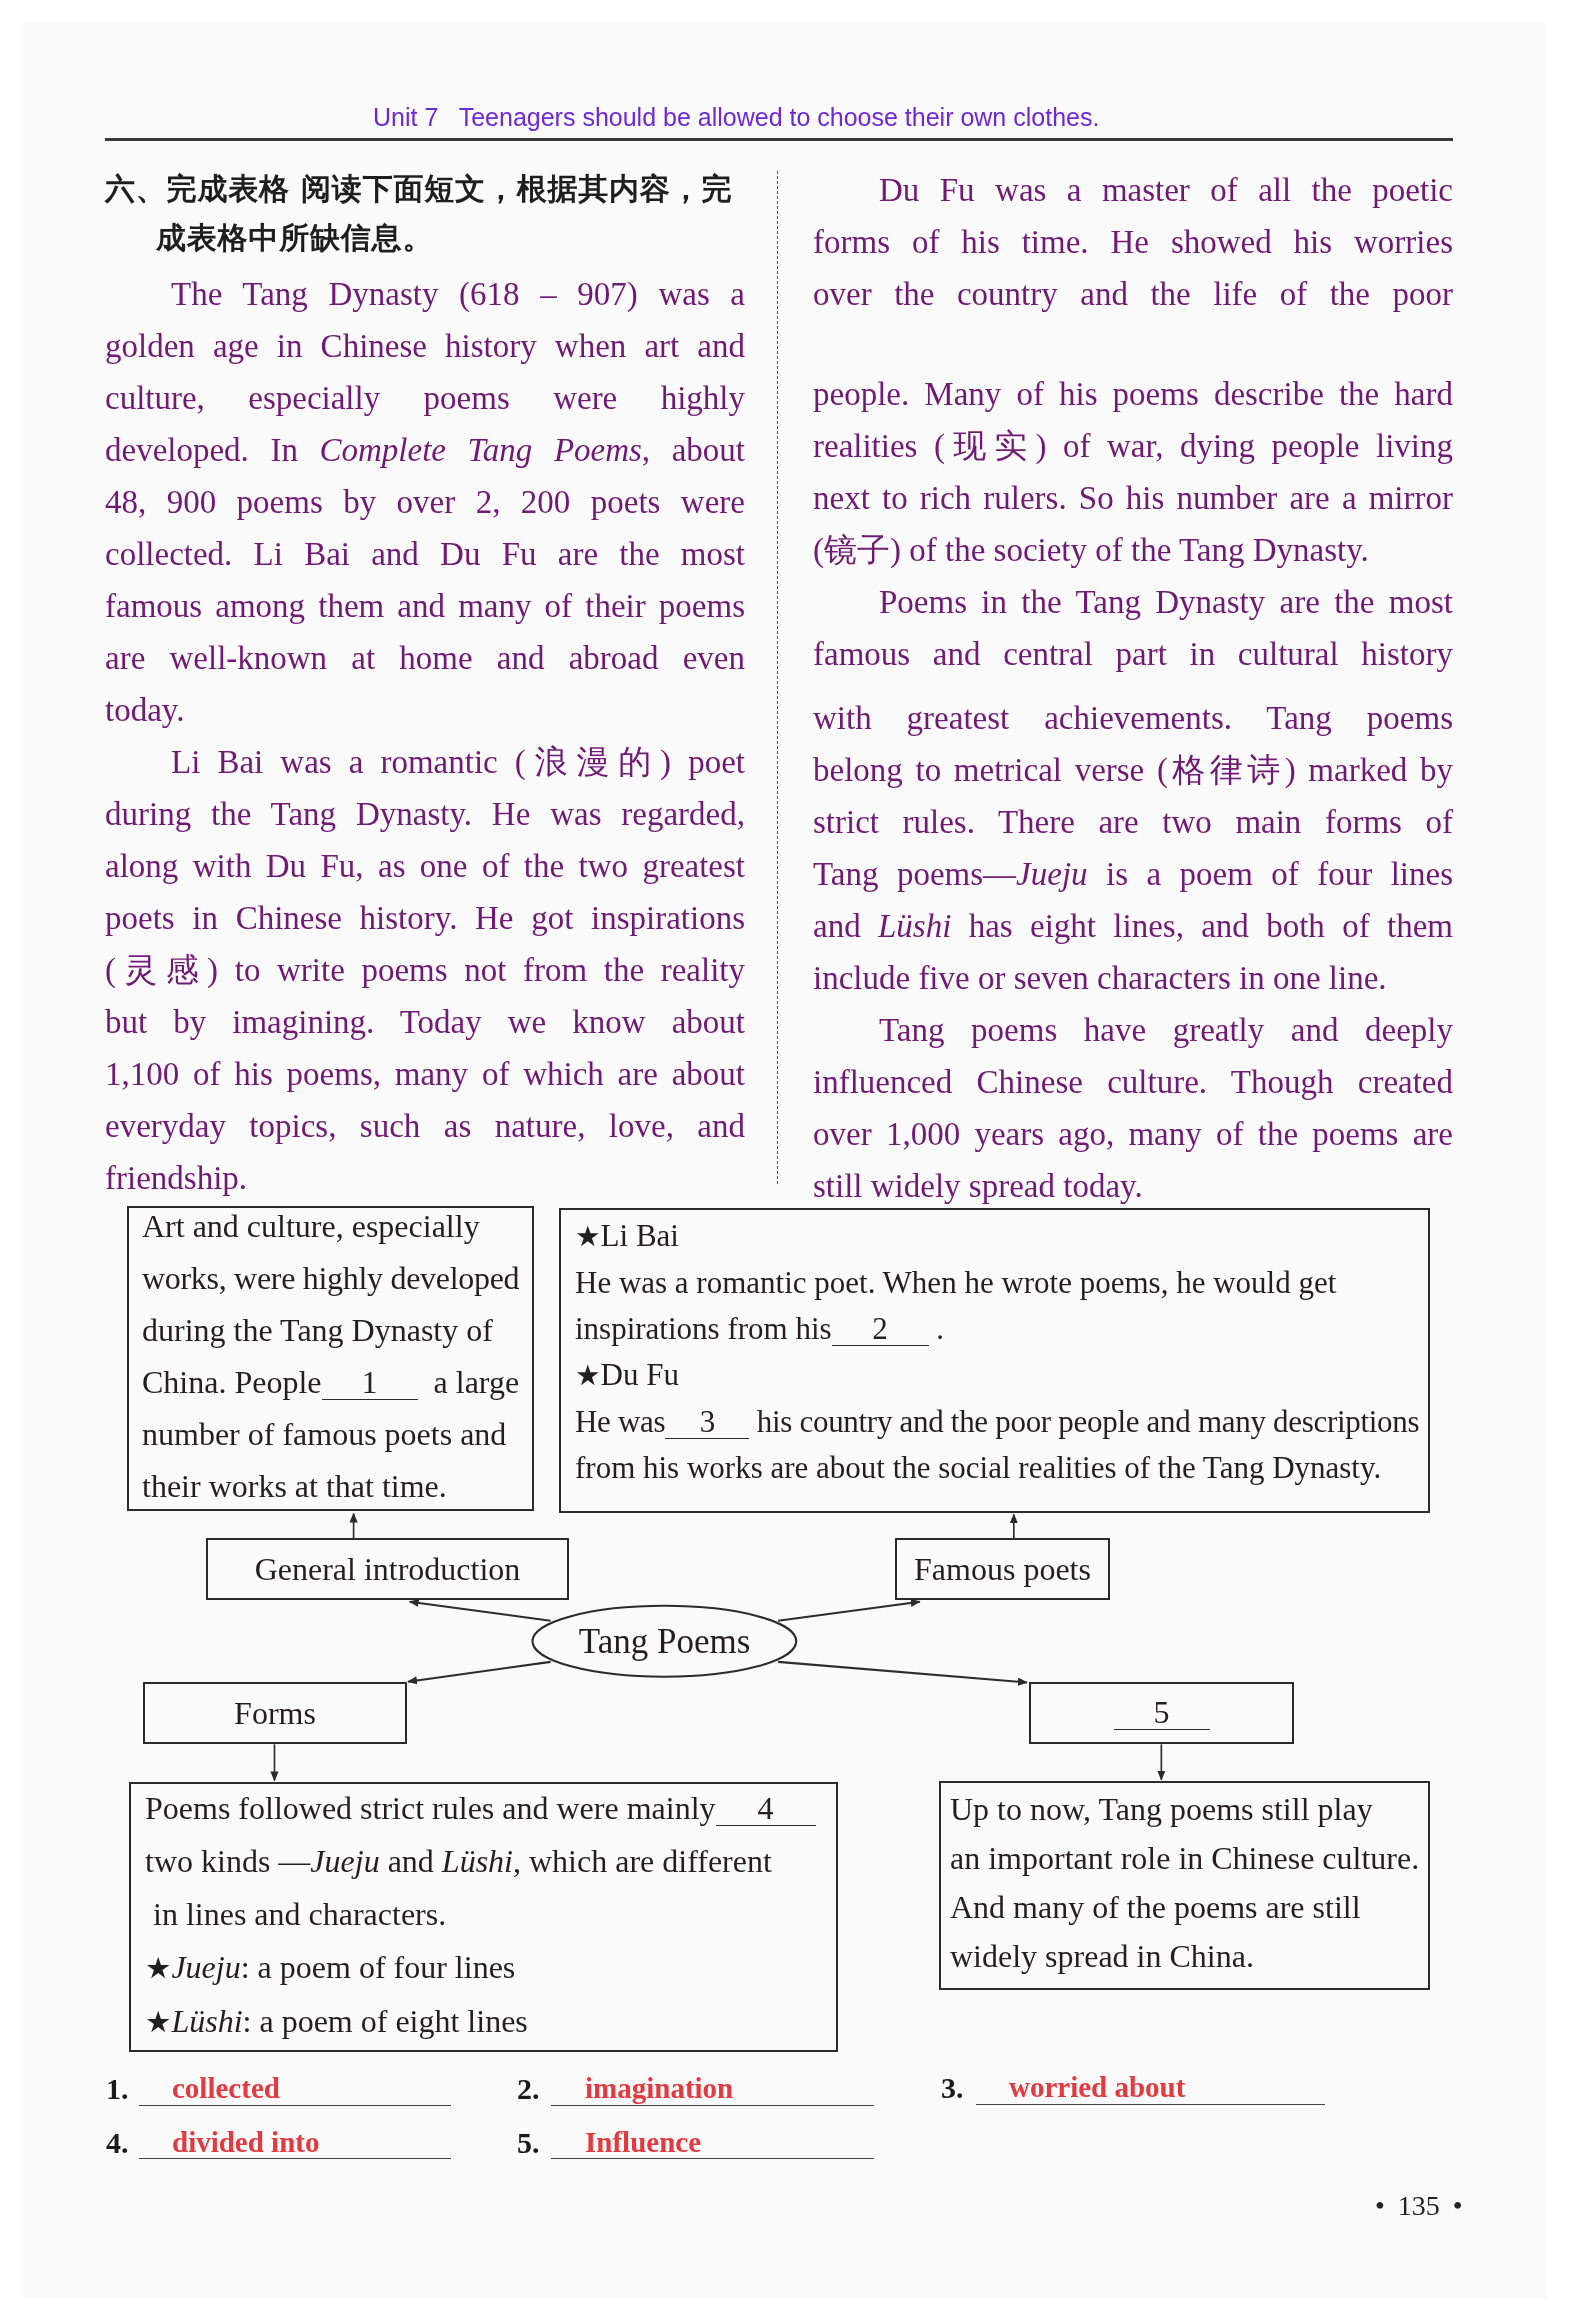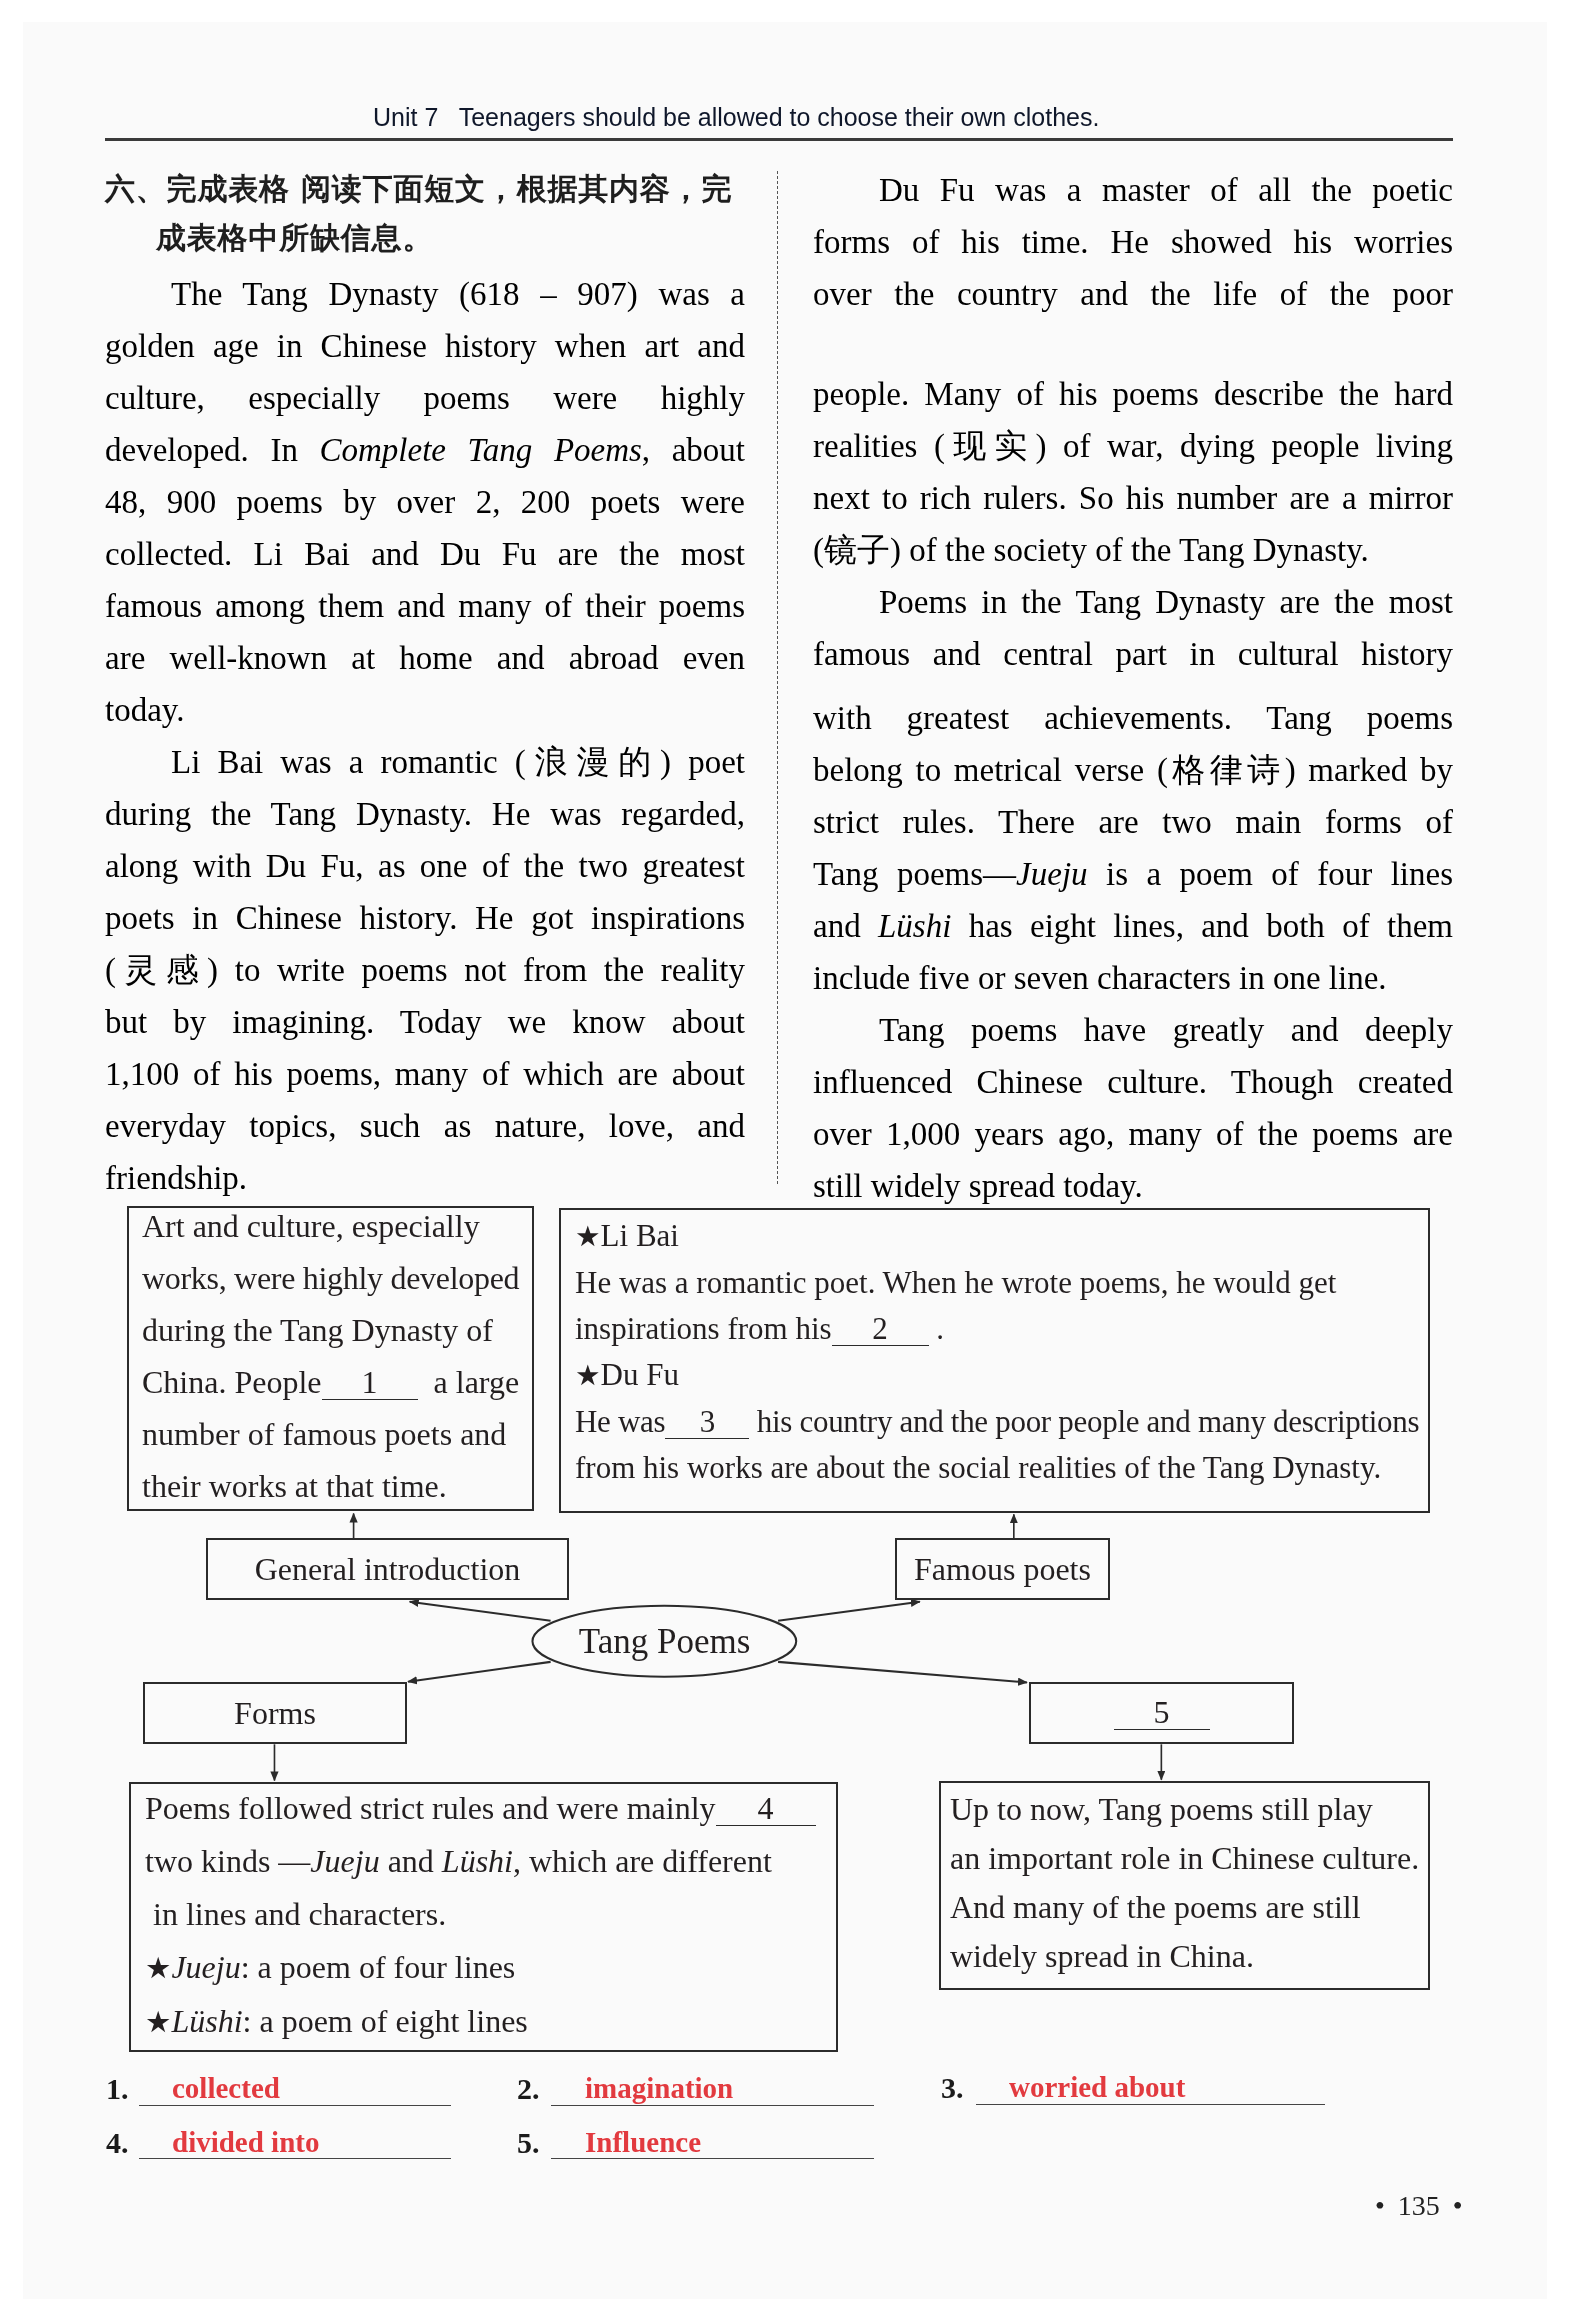--- a/index.html
+++ b/index.html
@@ -1,25 +1,25 @@
 <!DOCTYPE html>
 <html style="font-size:13px"><head>
 <meta charset="utf-8">
 <style>
   html, body { margin:0; padding:0; }
   body { width:1571px; height:2319px; position:relative; background:#ffffff; overflow:hidden; }
   .sheet { position:absolute; left:23px; top:22px; width:1524px; height:2277px; background:#fafafa; }
   .abs { position:absolute; }
 
-  .unit-title { left:373px; top:102px; font-family:"Liberation Sans", sans-serif; font-size:25px; line-height:30px; color:#0f172a; white-space:pre; }
+  .unit-title { left:373px; top:102px; font-family:"Liberation Sans", sans-serif; font-size:25px; line-height:30px; color:#6d28d9; white-space:pre; }
   .rule { left:105px; top:138px; width:1348px; height:2.5px; background:#3a3a3a; }
   .heading { left:105px; top:164px; width:651px; font-family:"DejaVu Sans", sans-serif; font-weight:bold; font-size:30px; line-height:49px; color:#1e1e1e; letter-spacing:0.8px; white-space:nowrap; }
   .heading .h2 { padding-left:51px; }
 
-  .col { position:absolute; font-family:"Liberation Serif", serif; font-size:33px; line-height:52px; color:#000000; }
+  .col { position:absolute; font-family:"Liberation Serif", serif; font-size:33px; line-height:52px; color:#701a75; }
   .ln { height:52px; white-space:nowrap; text-align:justify; text-align-last:justify; }
   .ln.first { text-indent:66px; }
   .ln.last { text-align-last:left; }
   .divider { left:777px; top:171px; width:0; height:1013px; border-left:1.6px dashed #555555; }
 
   .box { position:absolute; box-sizing:border-box; border:2.1px solid #2b2b2b; }
   .btext { position:absolute; font-family:"Liberation Serif", serif; color:#231f20; }
   .bl { white-space:pre; }
   .label { position:absolute; box-sizing:border-box; border:2.1px solid #2b2b2b; display:flex; align-items:center; justify-content:center;
            font-family:"Liberation Serif", serif; font-size:32px; color:#231f20; white-space:nowrap; }

